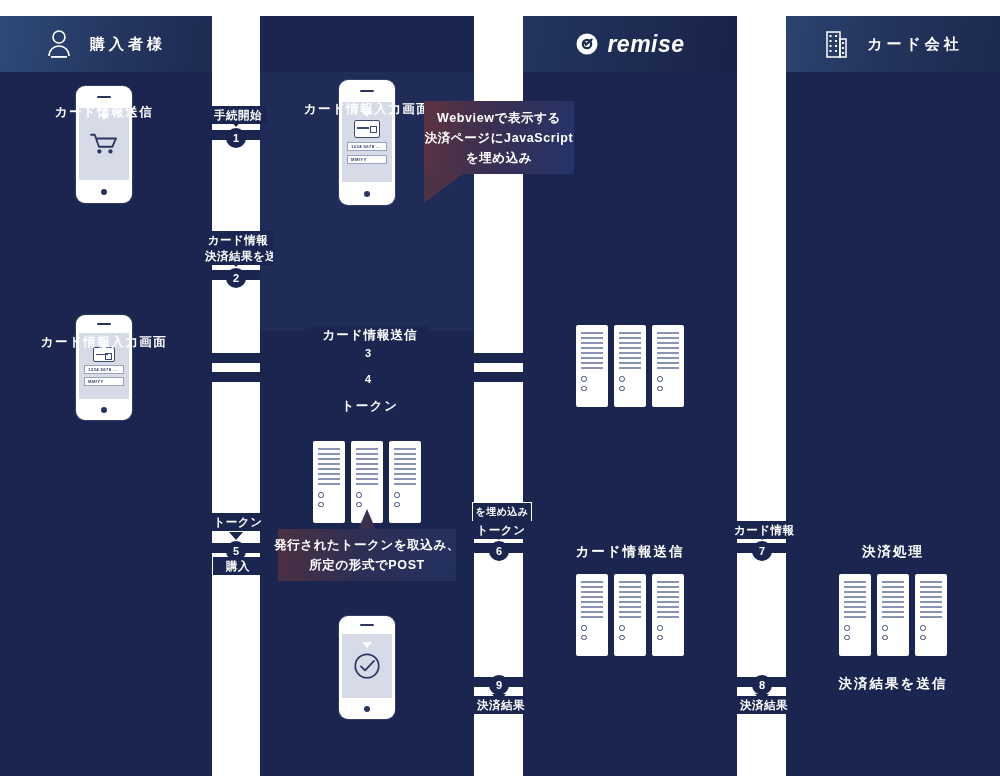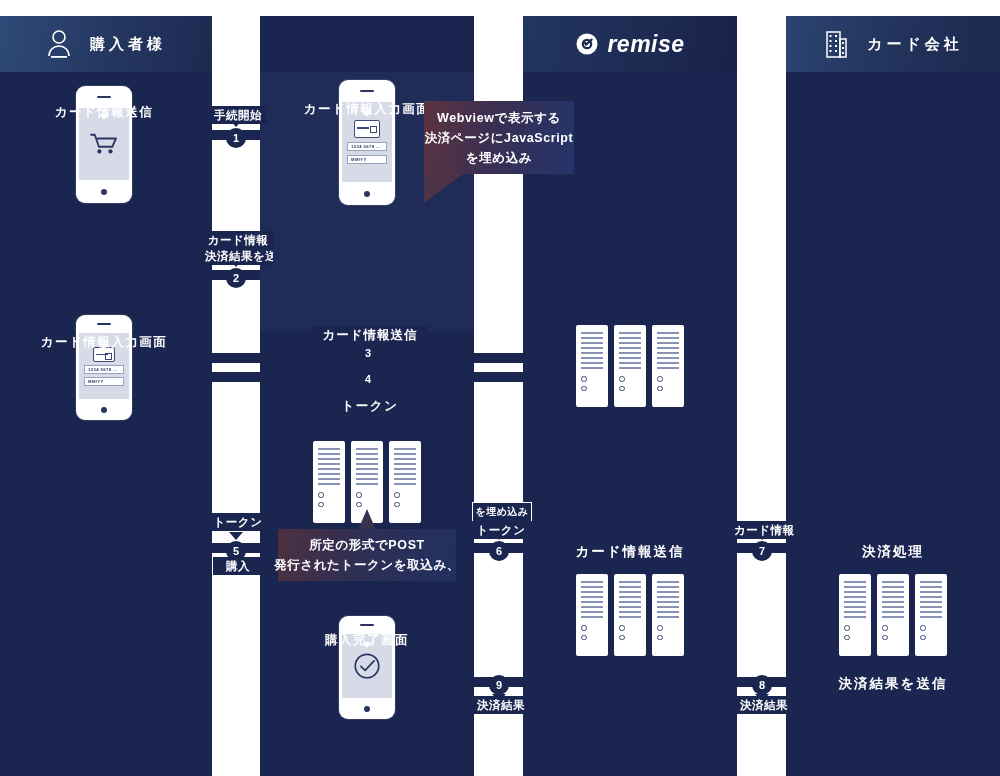--- a/index.html
+++ b/index.html
@@ -323,21 +323,20 @@
     <div class="phone-screen" style="height:64px;">
       <svg class="check-glyph" viewBox="0 0 32 32">
         <circle cx="16" cy="16" r="12.5" fill="none" stroke="#2a3560" stroke-width="1.8"></circle>
         <path d="M9.5 16.3 14 20.6 23.5 10.5" fill="none" stroke="#2a3560" stroke-width="1.8" stroke-linecap="round" stroke-linejoin="round"></path>
       </svg>
     </div>
     <div class="phone-bottom" style="height:21px;">
         <div class="phone-home"></div>
       </div>
   </div>
-  <div class="phone-caption" style="left:267px;top:632px;width:200px;">購入完了画面</div>
   <div class="cap-tick" style="left:367px;top:642px;"></div>
 
   <div class="racks" style="left:576px;top:325px;">
     <div class="rack">
       <div class="bars">
           <i></i>
           <i></i>
           <i></i>
           <i></i>
           <i></i>
@@ -542,18 +541,18 @@
     <div>
       <div class="nowrap">Webviewで表示する</div>
       <div class="nowrap">決済ページにJavaScript</div>
       <div class="nowrap">を埋め込み</div>
     </div>
   </div>
 
   <div class="tail tail2"></div>
   <div class="callout c2">
     <div>
+      <div class="nowrap">発行されたトークンを取込み、</div>
       <div class="nowrap">所定の形式でPOST</div>
-      <div class="nowrap">発行されたトークンを取込み、</div>
     </div>
   </div>
 
 </div>
 
 </body></html>

